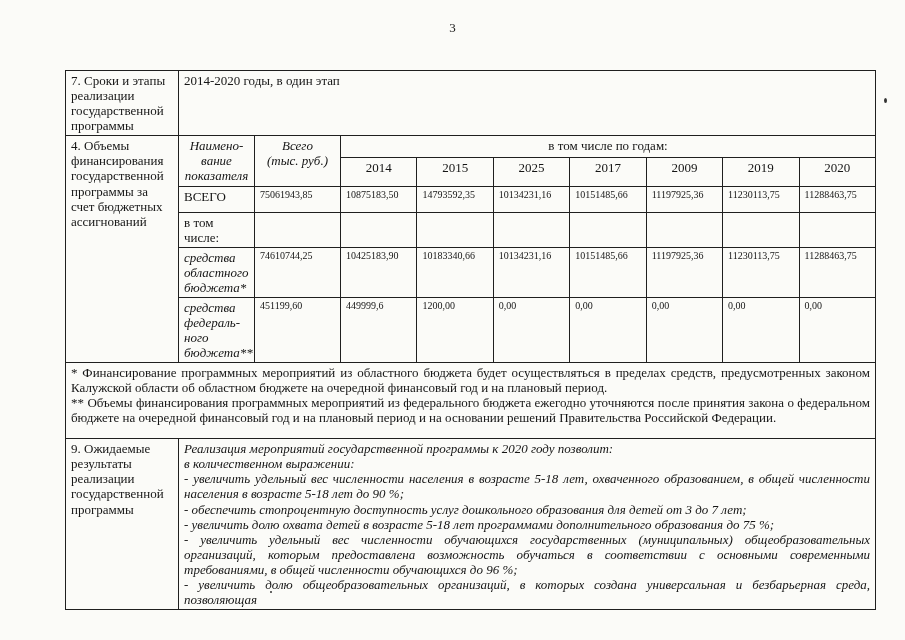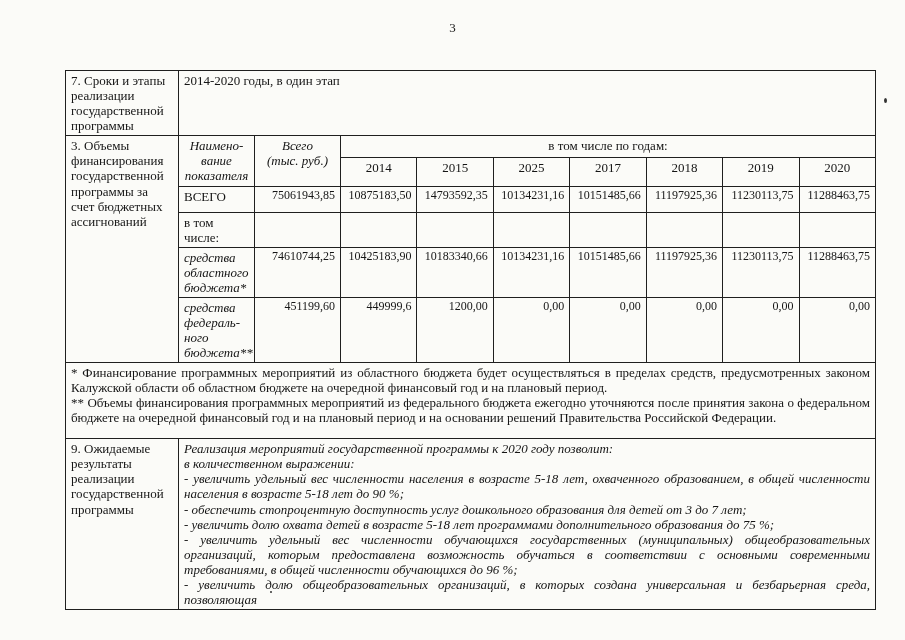--- a/index.html
+++ b/index.html
@@ -34,23 +34,23 @@
   }
   table.doc td {
     border: 1px solid #1f1f1f;
     padding: 2px 5px;
     vertical-align: top;
     line-height: 1.16;
   }
   td.label-cell { padding: 2px 4px; margin-top: 41px; }
   td.center { text-align: center; }
   td.num {
-    text-align: right;
+    text-align: left;
     vertical-align: middle;
-    font-size: 12px;
+    font-size: 10px;
     padding: 2px 2px;
   }
   td.year { text-align: center; vertical-align: middle; }
   .pre { white-space: pre-line; font-style: italic; }
   .justify { text-align: justify; }
   td.footnote-cell { padding: 3px 10px 3px 14px; margin-left: 36px; }
   td.footnote-cell div { margin: 0; }
   tr.r7 { height: 60px; }
   tr.r8h1 { height: 20px; }
   tr.r8h2 { height: 26px; }
@@ -92,35 +92,35 @@
         <col>
     </colgroup>
     <tbody>
 
       <tr class="r7">
         <td class="label-cell">7. Сроки и этапы реализации государственной программы</td>
         <td colspan="9">2014-2020 годы, в один этап</td>
       </tr>
 
       <tr class="r8h1">
-        <td class="label-cell" rowspan="6">3. Объемы финансирования государственной программы за счет бюджетных ассигнований</td>
+        <td class="label-cell" rowspan="6">4. Объемы финансирования государственной программы за счет бюджетных ассигнований</td>
         <td class="center pre" rowspan="2">Наимено-
 вание
 показателя</td>
         <td class="center pre" rowspan="2">Всего
 (тыс. руб.)</td>
         <td class="center" colspan="7">в том числе по годам:</td>
       </tr>
 
       <tr class="r8h2">
         <td class="year">2014</td>
         <td class="year">2015</td>
         <td class="year">2025</td>
         <td class="year">2017</td>
-        <td class="year">2018</td>
+        <td class="year">2009</td>
         <td class="year">2019</td>
         <td class="year">2020</td>
       </tr>
 
       <tr class="r-total">
         <td>ВСЕГО</td>
         <td class="num">75061943,85</td>
         <td class="num">10875183,50</td>
         <td class="num">14793592,35</td>
         <td class="num">10134231,16</td>

